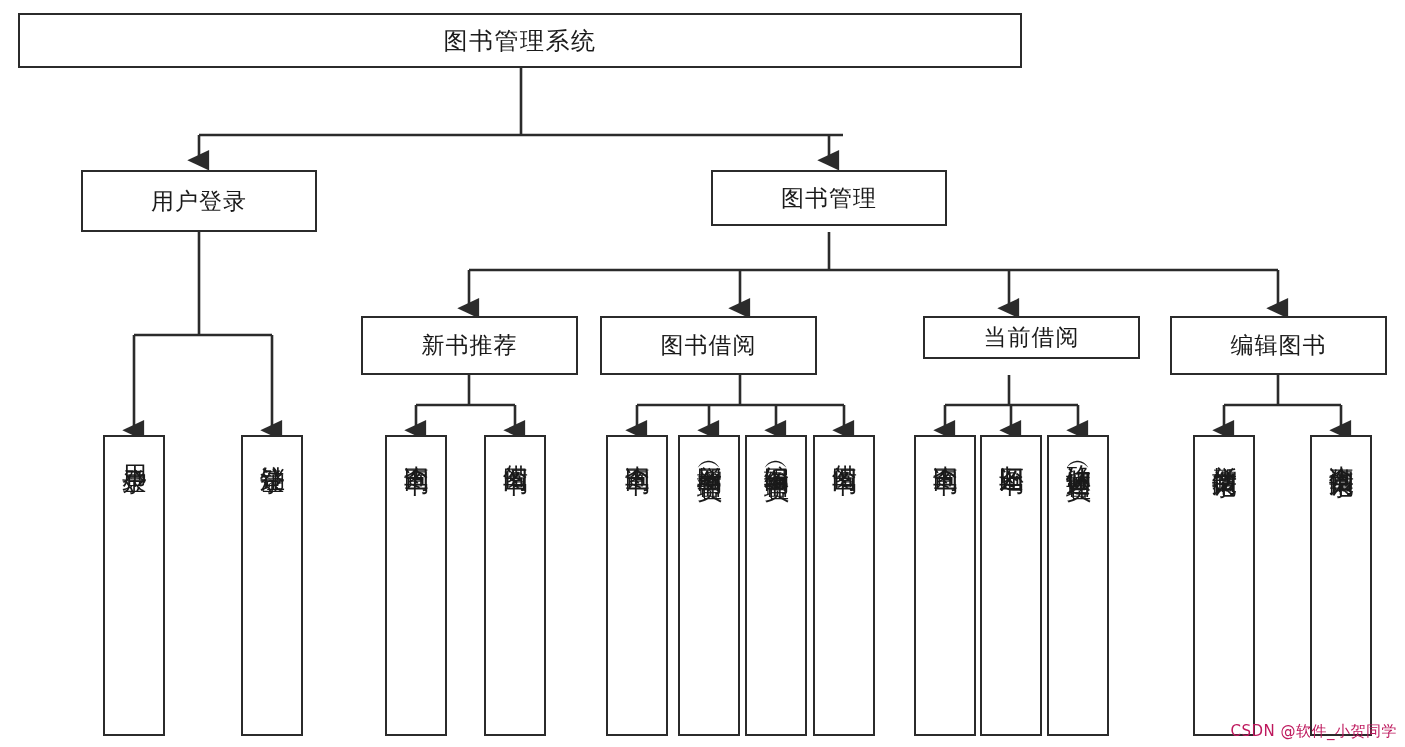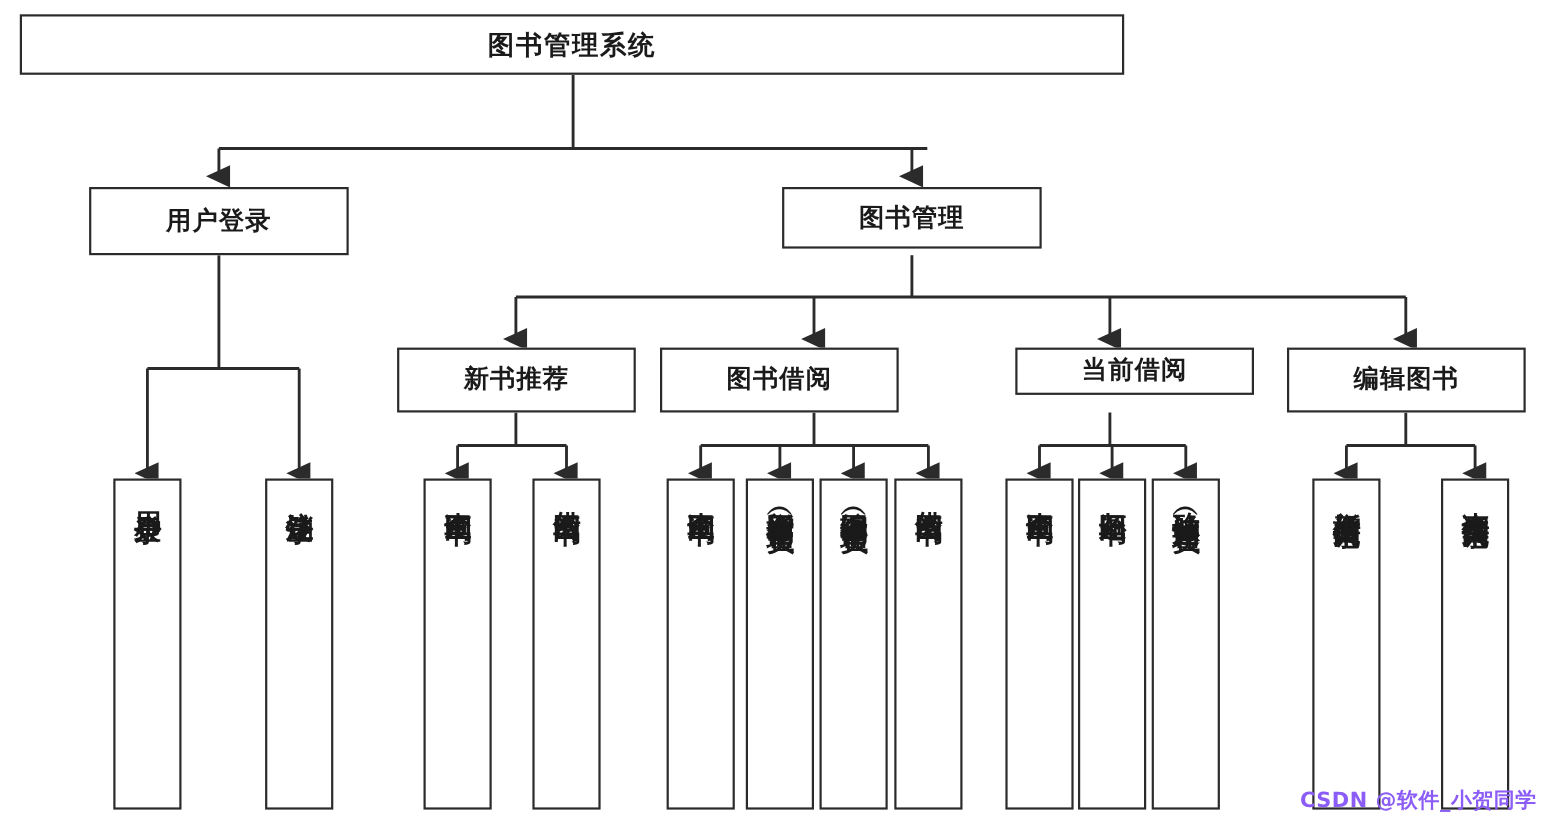--- a/index.html
+++ b/index.html
@@ -10,21 +10,20 @@
   }
   body {
     font-family: "DejaVu Sans", "Liberation Sans", sans-serif;
   }
   #diagram {
     position: relative;
     width: 1405px;
     height: 747px;
     background: #ffffff;
     overflow: hidden;
-    font-weight: bold;
   }
   #edges {
     position: absolute;
     left: 0;
     top: 0;
     width: 1405px;
     height: 747px;
     pointer-events: none;
   }
   .node {
@@ -59,22 +58,22 @@
     font-size: 25px;
     line-height: 1.12;
     letter-spacing: 2px;
     text-align: left;
     max-height: 290px;
   }
   .watermark {
     position: absolute;
     right: 8px;
     bottom: 6px;
-    font-size: 19px;
-    color: #8b5cf6;
+    font-size: 15px;
+    color: #be185d;
     letter-spacing: 0.5px;
     z-index: 3;
     white-space: nowrap;
   }
 </style>
 </head>
 <body>
 
 <div id="diagram">
 

